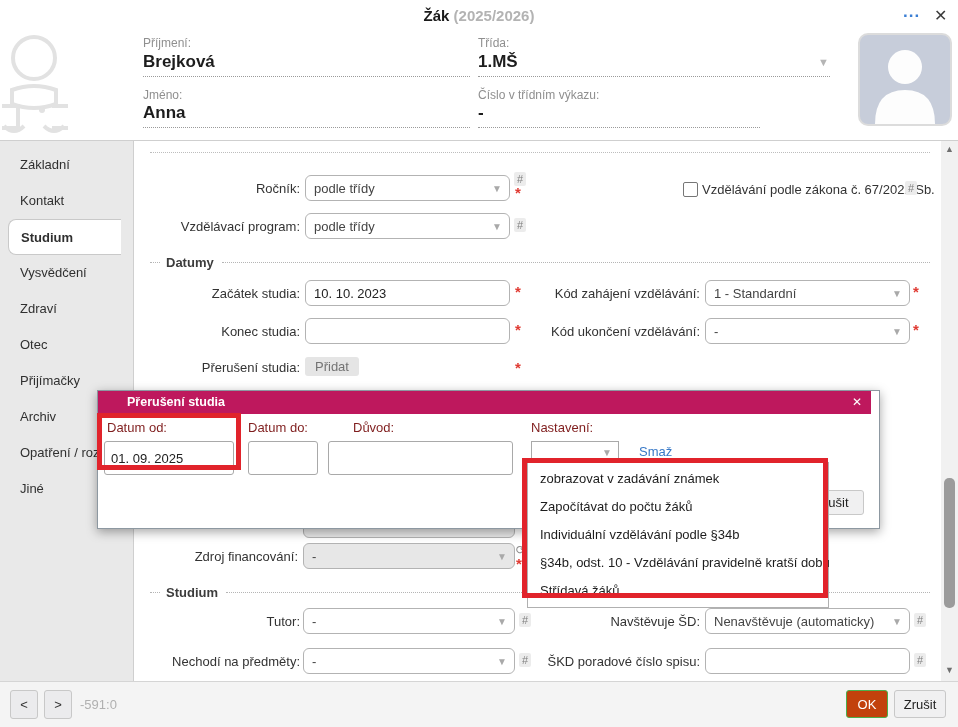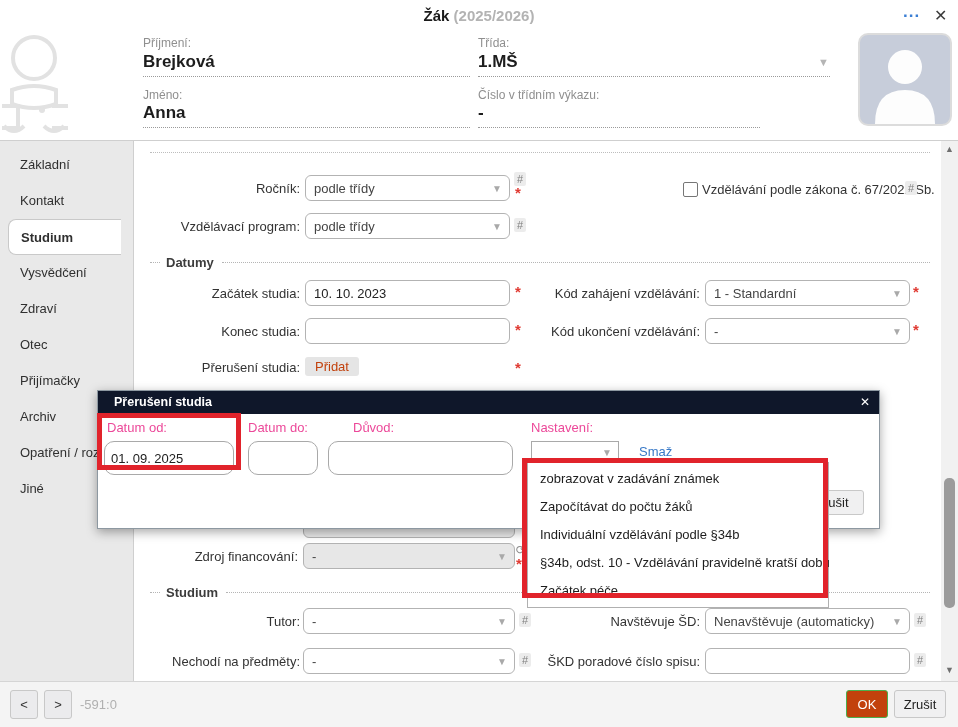--- a/index.html
+++ b/index.html
@@ -29,38 +29,38 @@
        font-size:13px;color:#444;box-sizing:border-box;}
   .sel{display:flex;align-items:center;padding:0 22px 0 8px;text-align:right;}
   .sel .arr{position:absolute;right:7px;top:7px;color:#a9a9a9;font-size:10px;}
   .sel.gray{background:#e7e7e7;}
   .inp{padding:0 8px;font-family:inherit;color:#222;}
   .hash{position:absolute;font-size:11px;color:#808080;background:#ececec;border-radius:2px;padding:0 3px;line-height:14px;}
   .req{position:absolute;color:#e03a32;font-size:15px;font-weight:bold;}
   .sect{position:absolute;display:flex;align-items:center;font-weight:bold;font-size:13px;color:#3c3c3c;}
   .sect::before{content:"";width:10px;border-top:1px dotted #b5b5b5;margin-right:6px;}
   .sect::after{content:"";flex:1;border-top:1px dotted #b5b5b5;margin-left:8px;}
-  .btn-flat{position:absolute;background:#e5e5e5;color:#c2410c;font-size:13px;border-radius:3px;
+  .btn-flat{position:absolute;background:#e5e5e5;color:#737373;font-size:13px;border-radius:3px;
        padding:2px 10px;cursor:pointer;}
   .cb{position:absolute;width:13px;height:13px;border:1px solid #767676;background:#fff;border-radius:2px;}
   .cb-lab{position:absolute;font-size:13px;color:#333;}
   .dotline{position:absolute;border-top:1px dotted #bdbdbd;height:0;}
   
   .sbar{position:absolute;left:941px;top:141px;width:17px;height:540px;background:#f1f1f1;}
   .sbar .thumb{position:absolute;left:3px;top:337px;width:11px;height:130px;background:#9b9b9b;border-radius:5px;}
   .sbar .sarr{position:absolute;left:4px;color:#6f6f6f;font-size:9px;}
   
   .modal{position:absolute;left:97px;top:390px;width:783px;height:139px;background:#fff;
        border:1px solid #8d98a1;box-shadow:0 3px 10px rgba(0,0,0,.35);z-index:10;box-sizing:border-box;}
-  .modal-head{position:absolute;left:0;top:0;right:0;height:23px;background:#0f172a;color:#fff;
-       font-size:12.5px;font-weight:bold;line-height:23px;padding-left:16px;box-sizing:border-box;}
+  .modal-head{position:absolute;left:0;top:0;right:8px;height:23px;background:#be185d;color:#fff;
+       font-size:12.5px;font-weight:bold;line-height:23px;padding-left:29px;box-sizing:border-box;}
   .modal-close{position:absolute;right:9px;top:0;color:#fff;font-size:12px;font-weight:bold;cursor:pointer;}
-  .m-lbl{position:absolute;font-size:13px;color:#ec4899;}
+  .m-lbl{position:absolute;font-size:13px;color:#7f1d1d;}
   .m-inp{position:absolute;height:22px;border:1px solid #a9a9a9;background:#fff;font-size:13px;color:#222;
-       padding:16px 6px;box-sizing:border-box;font-family:inherit;border-radius:10px;}
+       padding:16px 6px;box-sizing:border-box;font-family:inherit;border-radius:3px;}
   .m-sel{position:absolute;height:22px;border:1px solid #a9a9a9;background:#fff;box-sizing:border-box;}
   .m-sel .arr{position:absolute;right:6px;top:5px;color:#a9a9a9;font-size:10px;}
   .m-link{position:absolute;color:#3879c7;font-size:13px;cursor:pointer;}
   .m-btn{position:absolute;background:#f0f0f1;border:1px solid #c8c8c8;border-radius:3px;font-size:13px;
        color:#222;padding:4px 14px;cursor:pointer;}
   
   .dd{position:absolute;left:527px;top:462px;width:300px;background:#fff;border:1px solid #b0b0b0;z-index:12;padding:2px 0;}
   .dd .opt{font-size:13px;color:#1d1d1d;padding:5px 12px;line-height:18px;cursor:pointer;white-space:nowrap;}
   
   .redbox{position:absolute;border:5px solid #e1232b;z-index:30;pointer-events:none;}
@@ -247,21 +247,21 @@
     </div>
     <div class="m-link" style="left:541px;top:53px;">Smaž</div>
     <div class="m-btn" style="left:703px;top:99px;">Zrušit</div>
   </div>
 
   <div class="dd">
     <div class="opt">zobrazovat v zadávání známek</div>
     <div class="opt">Započítávat do počtu žáků</div>
     <div class="opt">Individuální vzdělávání podle §34b</div>
     <div class="opt">§34b, odst. 10 - Vzdělávání pravidelně kratší dobu</div>
-    <div class="opt">Začátek péče</div>
+    <div class="opt">Střídavá žáků</div>
   </div>
 
   <div class="redbox" style="left:97px;top:413px;width:134px;height:47px;"></div>
   <div class="redbox" style="left:522px;top:458px;width:296px;height:130px;"></div>
 
   <div class="footer">
     <div class="nav-btn" style="left:10px;">&lt;</div>
     <div class="nav-btn" style="left:44px;">&gt;</div>
     <div class="counter">-591:0</div>
     <div class="ok-btn">OK</div>

